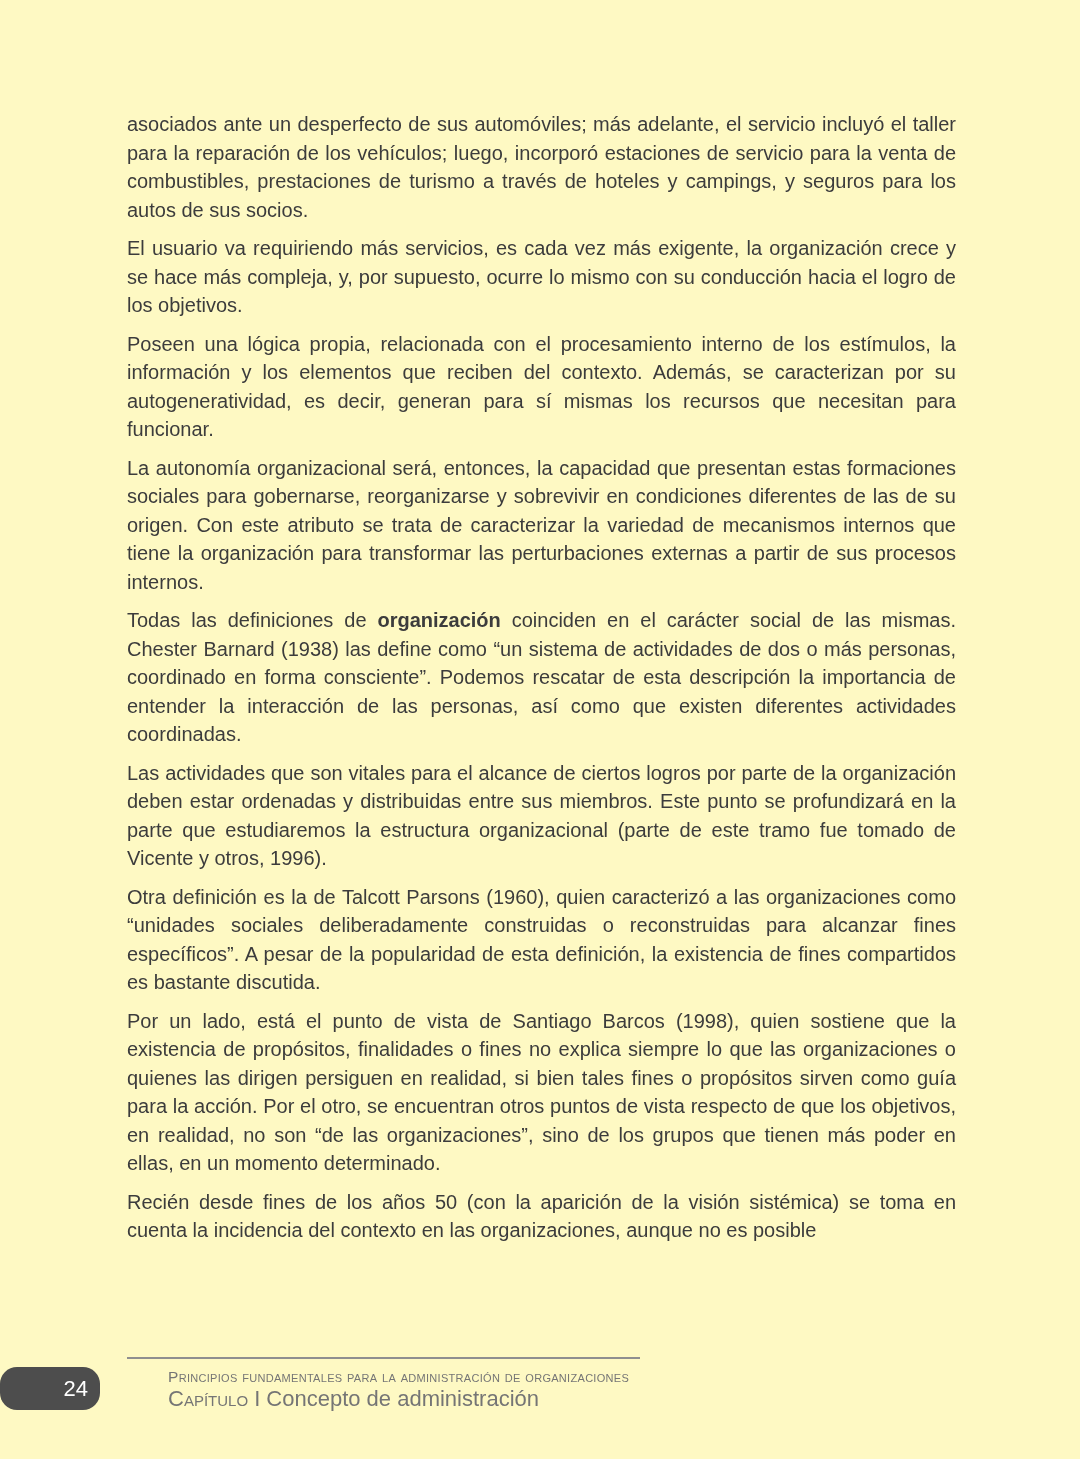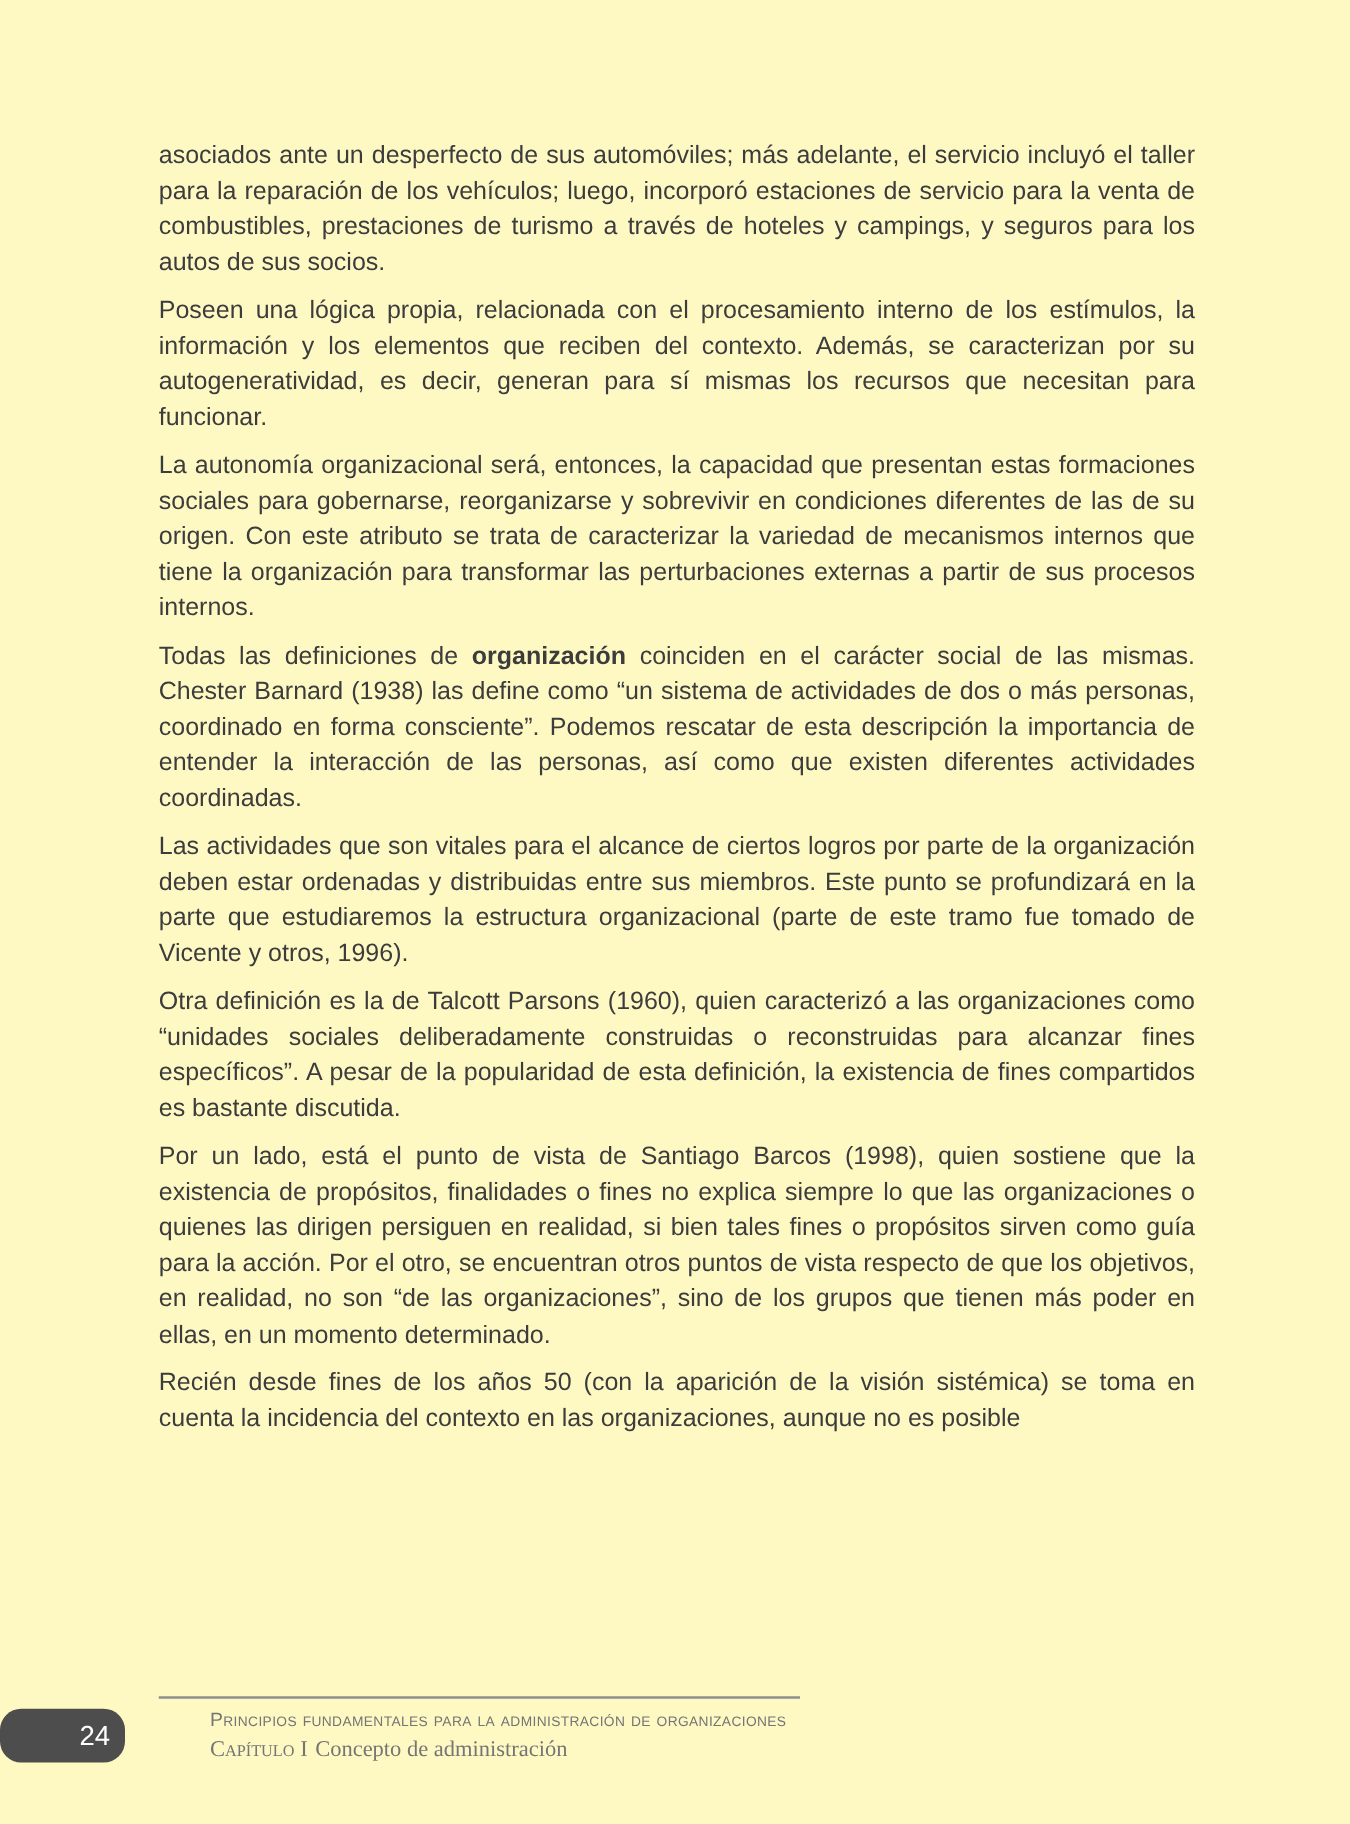--- a/index.html
+++ b/index.html
@@ -64,37 +64,37 @@
     margin-left: 41px;
   }
   .footer-line1 {
     font-variant: small-caps;
     font-variant-caps: small-caps;
     font-size: 15.5px;
     letter-spacing: 0.3px;
     line-height: 22px;
   }
   .footer-line2 {
-    font-size: 18px;
+    font-size: 22px;
     line-height: 22px;
-    font-family: Liberation Serif, serif;
   }
   .chapter-label {
     font-variant: small-caps;
     font-variant-caps: small-caps;
     margin-right: 6px;
   }
 </style>
 </head>
 <body>
 
 <div class="page">
 
   <main class="content" id="paragraphs">
       <p>asociados ante un desperfecto de sus automóviles; más adelante, el servicio incluyó el taller para la reparación de los vehículos; luego, incorporó estaciones de servicio para la venta de combustibles, prestaciones de turismo a través de hoteles y campings, y seguros para los autos de sus socios.</p>
+      <p>El usuario va requiriendo más servicios, es cada vez más exigente, la organización crece y se hace más compleja, y, por supuesto, ocurre lo mismo con su conducción hacia el logro de los objetivos.</p>
       <p>Poseen una lógica propia, relacionada con el procesamiento interno de los estímulos, la información y los elementos que reciben del contexto. Además, se caracterizan por su autogeneratividad, es decir, generan para sí mismas los recursos que necesitan para funcionar.</p>
       <p>La autonomía organizacional será, entonces, la capacidad que presentan estas formaciones sociales para gobernarse, reorganizarse y sobrevivir en condiciones diferentes de las de su origen. Con este atributo se trata de caracterizar la variedad de mecanismos internos que tiene la organización para transformar las perturbaciones externas a partir de sus procesos internos.</p>
       <p>Todas las definiciones de <b>organización</b> coinciden en el carácter social de las mismas. Chester Barnard (1938) las define como “un sistema de actividades de dos o más personas, coordinado en forma consciente”. Podemos rescatar de esta descripción la importancia de entender la interacción de las personas, así como que existen diferentes actividades coordinadas.</p>
       <p>Las actividades que son vitales para el alcance de ciertos logros por parte de la organización deben estar ordenadas y distribuidas entre sus miembros. Este punto se profundizará en la parte que estudiaremos la estructura organizacional (parte de este tramo fue tomado de Vicente y otros, 1996).</p>
       <p>Otra definición es la de Talcott Parsons (1960), quien caracterizó a las organizaciones como “unidades sociales deliberadamente construidas o reconstruidas para alcanzar fines específicos”. A pesar de la popularidad de esta definición, la existencia de fines compartidos es bastante discutida.</p>
       <p>Por un lado, está el punto de vista de Santiago Barcos (1998), quien sostiene que la existencia de propósitos, finalidades o fines no explica siempre lo que las organizaciones o quienes las dirigen persiguen en realidad, si bien tales fines o propósitos sirven como guía para la acción. Por el otro, se encuentran otros puntos de vista respecto de que los objetivos, en realidad, no son “de las organizaciones”, sino de los grupos que tienen más poder en ellas, en un momento determinado.</p>
       <p>Recién desde fines de los años 50 (con la aparición de la visión sistémica) se toma en cuenta la incidencia del contexto en las organizaciones, aunque no es posible</p>
     </main>
 
   <footer>

